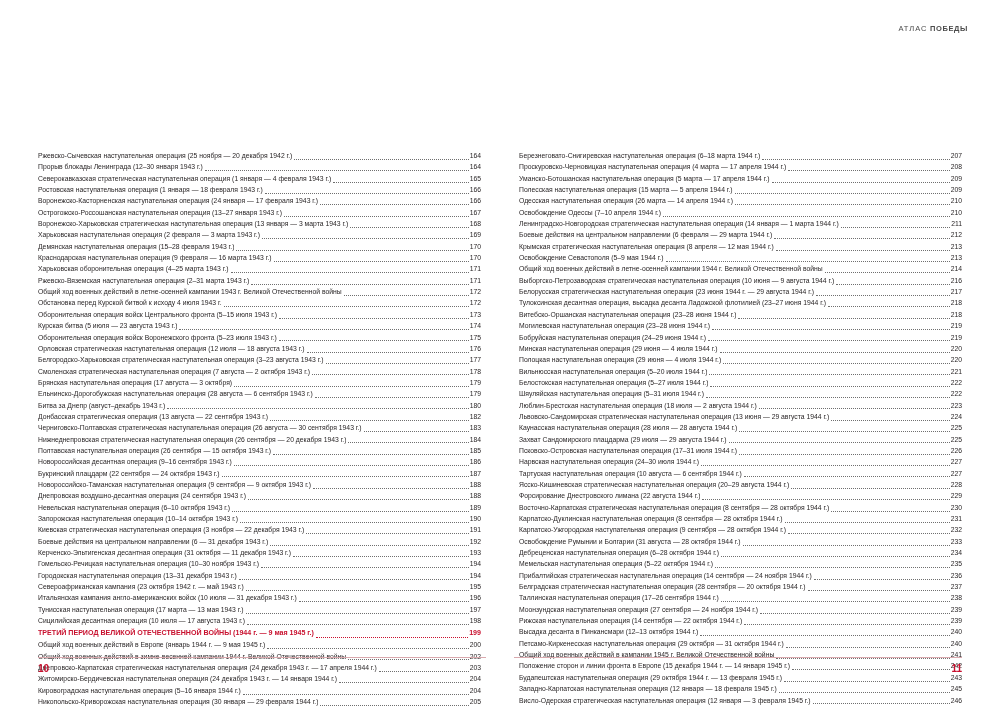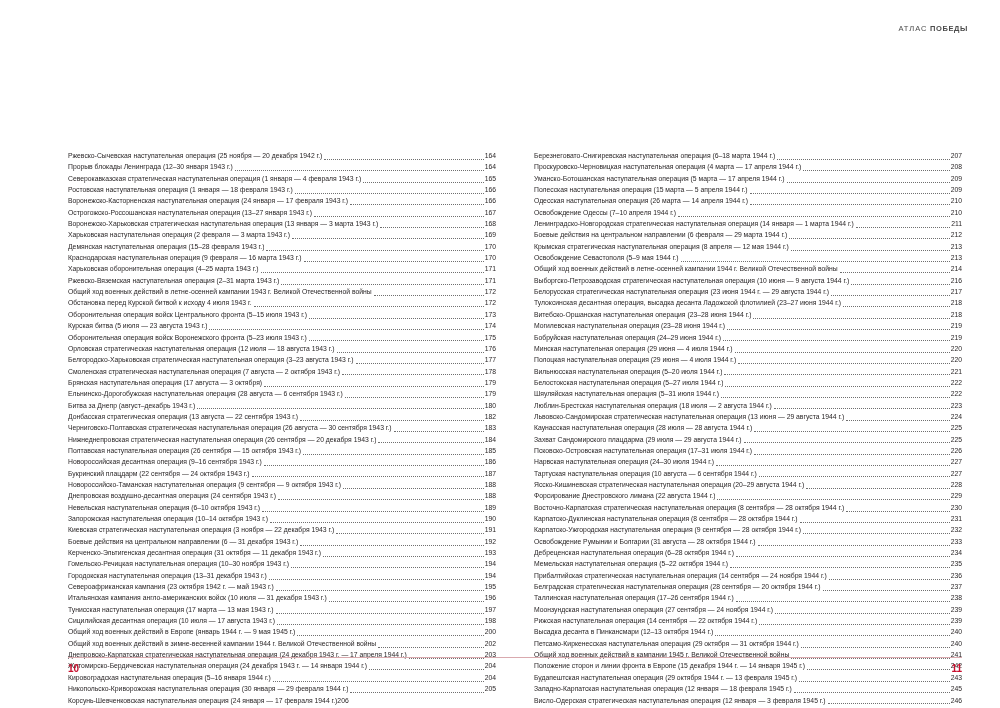--- a/index.html
+++ b/index.html
@@ -11,21 +11,20 @@
     font-family: "Liberation Sans", sans-serif;
     color: #231f20;
     overflow: hidden;
     position: relative;
   }
   .page {
     position: absolute;
     inset: 0;
     display: flex;
     flex-direction: column;
-    margin-left: 30px;
   }
   
   .running-head {
     position: absolute;
     top: 24px;
     right: 32px;
     font-size: 7.5px;
     letter-spacing: 0.6px;
     color: #4a4a4a;
     white-space: nowrap;
@@ -304,20 +303,25 @@
         <div class="toc-row">
           <span class="t-title">Тунисская наступательная операция (17 марта — 13 мая 1943 г.)</span>
           <span class="t-dots"></span>
           <span class="t-page">197</span>
         </div>
         <div class="toc-row">
           <span class="t-title">Сицилийская десантная операция (10 июля — 17 августа 1943 г.)</span>
           <span class="t-dots"></span>
           <span class="t-page">198</span>
         </div>
+        <div class="toc-row section">
+          <span class="t-title">ТРЕТИЙ ПЕРИОД ВЕЛИКОЙ ОТЕЧЕСТВЕННОЙ ВОЙНЫ (1944 г. — 9 мая 1945 г.)</span>
+          <span class="t-dots"></span>
+          <span class="t-page">199</span>
+        </div>
         <div class="toc-row">
           <span class="t-title">Общий ход военных действий в Европе (январь 1944 г. — 9 мая 1945 г.)</span>
           <span class="t-dots"></span>
           <span class="t-page">200</span>
         </div>
         <div class="toc-row">
           <span class="t-title">Общий ход военных действий в зимне-весенней кампании 1944 г. Великой Отечественной войны</span>
           <span class="t-dots"></span>
           <span class="t-page">202</span>
         </div>

